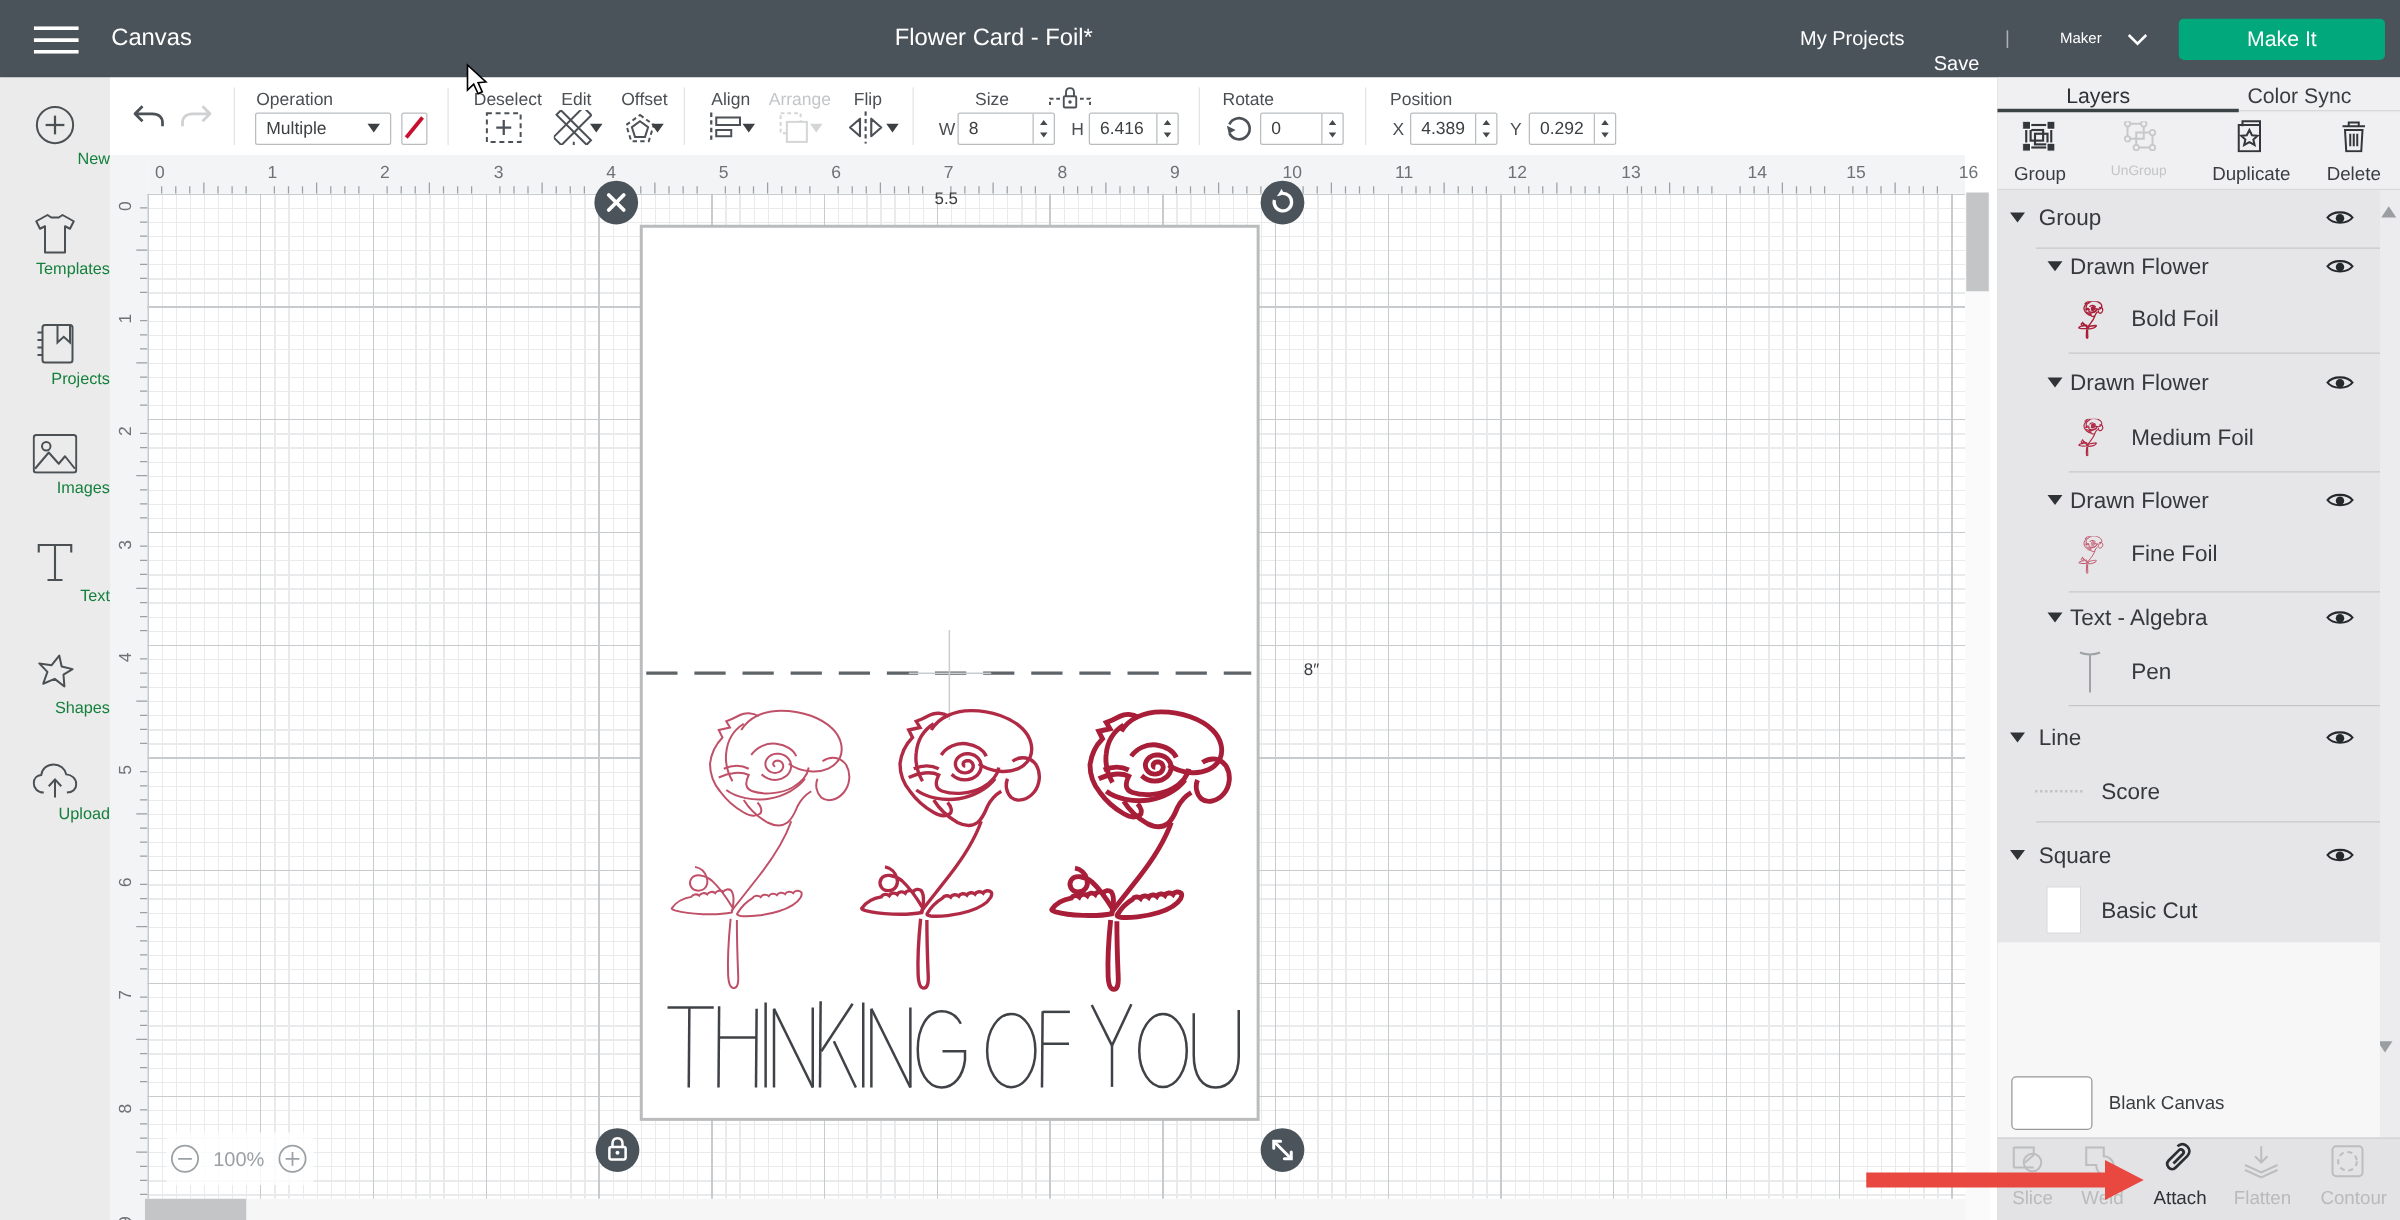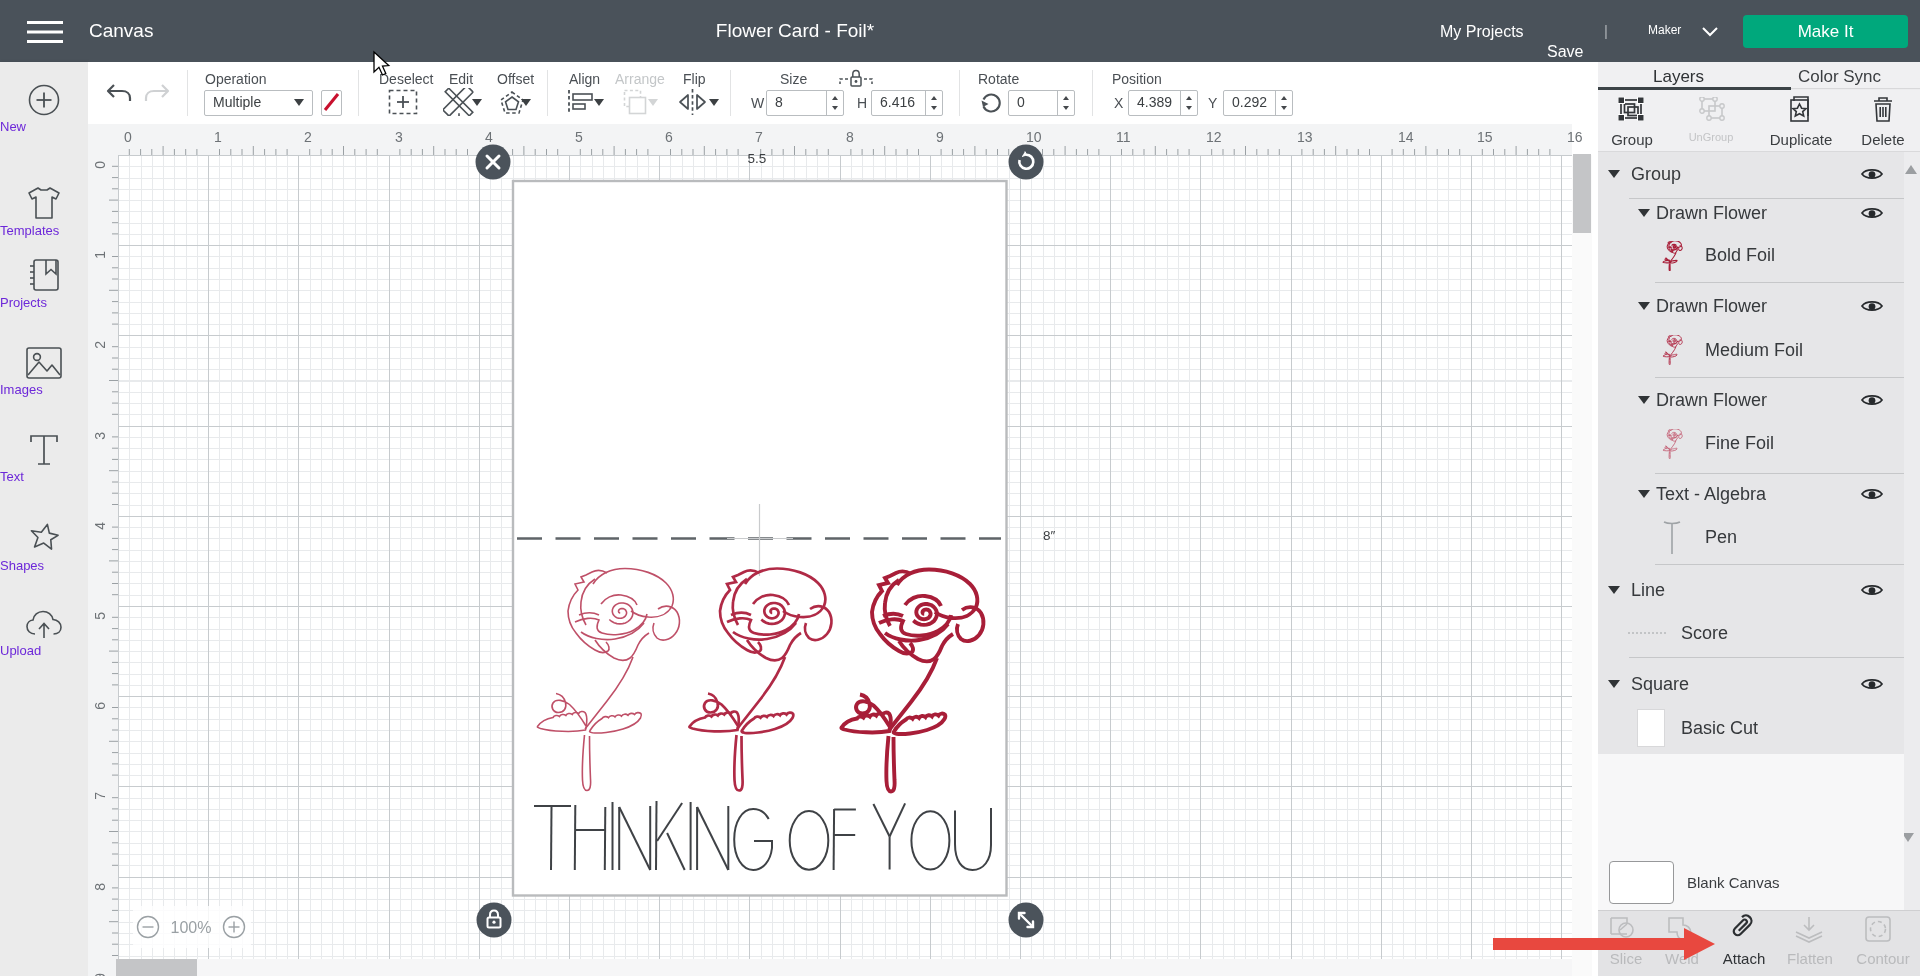--- a/index.html
+++ b/index.html
@@ -3,21 +3,21 @@
 <meta charset="utf-8">
 <style>
   html,body{margin:0;padding:0;width:1920px;height:976px;overflow:hidden;
     font-family:"Liberation Sans",sans-serif;background:#fff;}
   .abs{position:absolute;}
   
   #header{position:absolute;left:0;top:0;width:1920px;height:62px;background:#4a525a;color:#fff;}
   #header .title{position:absolute;top:20px;font-size:19px;color:#fff;}
   
   #sidebar{position:absolute;left:0;top:62px;width:88px;height:914px;background:#ebebeb;box-shadow:1px 0 3px rgba(0,0,0,.12);}
-  .sideitem{position:absolute;left:0;width:88px;text-align:left;color:#6d28d9;font-size:13px;}
+  .sideitem{position:absolute;left:0;width:88px;text-align:right;color:#15803d;font-size:13px;}
   .sideitem svg{display:block;margin:0 auto 3px auto;}
   
   #toolbar{position:absolute;left:88px;top:62px;width:1510px;height:62px;background:#fff;}
   .tlabel{position:absolute;top:71px;font-size:14px;color:#4a4f54;}
   .tlabel.gray{color:#c3c6c8;}
   .tdiv{position:absolute;top:70px;height:46px;width:1px;background:#e2e3e4;}
   .field{position:absolute;top:90px;height:24px;border:1px solid #b9bdc0;border-radius:2px;background:#fff;font-size:14px;color:#3c4043;}
   .field .val{position:absolute;left:8px;top:3px;}
   .spin{position:absolute;right:0;top:0;width:16px;height:24px;border-left:1px solid #b9bdc0;}
   .spin:before{content:"";position:absolute;left:4.5px;top:5px;width:0;height:0;border-left:3.5px solid transparent;border-right:3.5px solid transparent;border-bottom:4.5px solid #45484c;}
@@ -76,21 +76,21 @@
 
 <div id="sidebar"></div>
 <div class="sideitem" style="top:84px;">
   <svg width="32" height="32" viewBox="0 0 32 32">
       <circle cx="16" cy="16" r="14.5" fill="none" stroke="#4a5054" stroke-width="1.6"></circle>
       <line x1="16" y1="8.5" x2="16" y2="23.5" stroke="#4a5054" stroke-width="1.8"></line>
       <line x1="8.5" y1="16" x2="23.5" y2="16" stroke="#4a5054" stroke-width="1.8"></line>
     </svg>
   New
 </div>
-<div class="sideitem" style="top:186px;">
+<div class="sideitem" style="top:170px;">
   <svg width="36" height="34" viewBox="0 0 36 34">
       <path d="M12,2 L15,4 L21,4 L24,2 L33,7 L30,13 L26,11 L26,32 L10,32 L10,11 L6,13 L3,7 Z" fill="none" stroke="#4a5054" stroke-width="1.6" stroke-linejoin="round"></path>
     </svg>
   Templates
 </div>
 <div class="sideitem" style="top:258px;">
   <svg width="34" height="34" viewBox="0 0 34 34">
       <rect x="7" y="2" width="24" height="30" rx="2" fill="none" stroke="#4a5054" stroke-width="1.6"></rect>
       <path d="M19,2 L19,16 L24,11.5 L29,16 L29,2" fill="none" stroke="#4a5054" stroke-width="1.6"></path>
       <g stroke="#4a5054" stroke-width="1.6">

